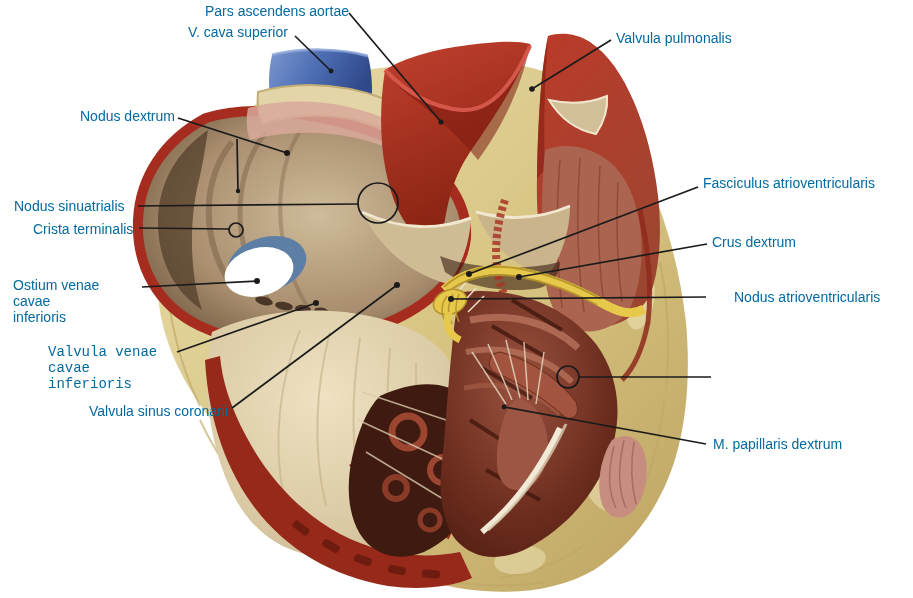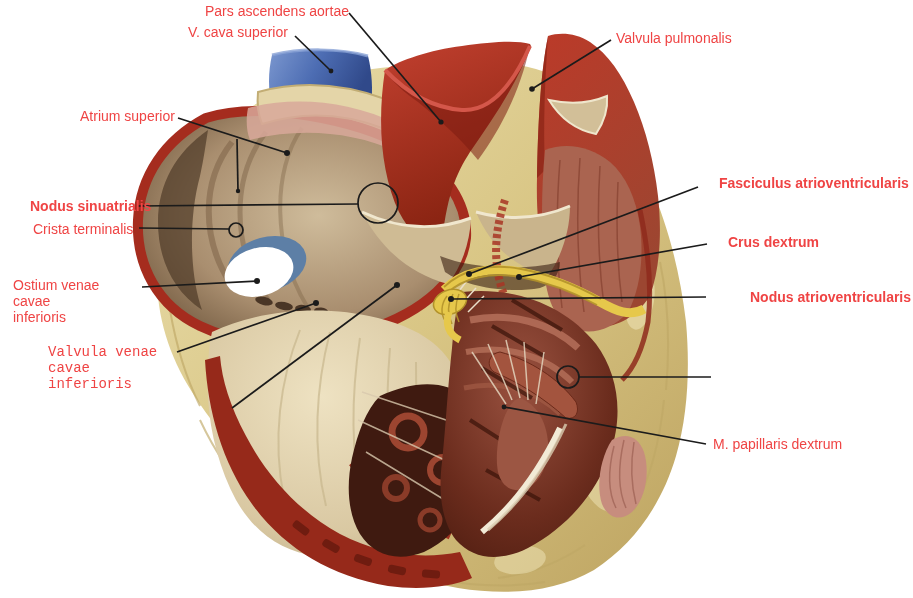--- a/index.html
+++ b/index.html
@@ -1,20 +1,20 @@
 <!DOCTYPE html>
 <html><head>
 <meta charset="utf-8">
 <style>
   html,body{margin:0;padding:0;background:#ffffff;}
   #stage{position:relative;width:913px;height:598px;background:#ffffff;overflow:hidden;
          font-family:"Liberation Sans","DejaVu Sans",sans-serif;}
   #art{position:absolute;left:0;top:0;}
-  .lbl{position:absolute;font-size:14px;line-height:16px;color:#ef4444;white-space:pre-line;}
-  .lbl.bold{font-weight:700;margin-left:16px;}
+  .lbl{position:absolute;font-size:14px;line-height:16px;color:#0369a1;white-space:pre-line;}
+  .lbl.bold{font-weight:400;}
   .lbl.right{text-align:left;}
 </style>
 </head>
 <body>
 
 <div id="stage">
 
 <svg id="art" width="913" height="598" viewBox="0 0 913 598" aria-hidden="true">
   <defs>
     <linearGradient id="gFat" x1="0" y1="0" x2="1" y2="1">
@@ -221,25 +221,26 @@
     <path d="M711,377 L579,377"></path>
         <circle cx="568" cy="377" r="11"></circle>
     <path d="M706,444 L504,407"></path>
         <circle cx="504" cy="407" r="2.4" fill="#1b1b1b" stroke="none"></circle>
   </g>
 </svg>
 
 <div class="lbl" style="left:205px;top:3px;">Pars ascendens aortae</div>
 <div class="lbl" style="left:188px;top:24px;">V. cava superior</div>
 <div class="lbl" style="left:616px;top:30px;">Valvula pulmonalis</div>
-<div class="lbl" style="left:80px;top:108px;">Atrium superior</div>
+<div class="lbl" style="left:80px;top:108px;">Nodus dextrum</div>
 <div class="lbl bold" style="left:14px;top:198px;">Nodus sinuatrialis</div>
 <div class="lbl" style="left:33px;top:221px;">Crista terminalis</div>
 <div class="lbl right" style="left:13px;top:277px;width:122px;">Ostium venae cavae
 inferioris</div>
 <div class="lbl right" style="left:48px;top:344px;width:122px;font-family:Liberation Mono, monospace;">Valvula venae cavae
 inferioris</div>
+<div class="lbl" style="left:89px;top:403px;">Valvula sinus coronarii</div>
 <div class="lbl bold" style="left:703px;top:175px;">Fasciculus atrioventricularis</div>
 <div class="lbl bold" style="left:712px;top:234px;">Crus dextrum</div>
 <div class="lbl bold" style="left:712px;top:289px;padding-left:22px;">Nodus atrioventricularis</div>
 <div class="lbl" style="left:713px;top:436px;">M. papillaris dextrum</div>
 
 </div>
 
 </body></html>

